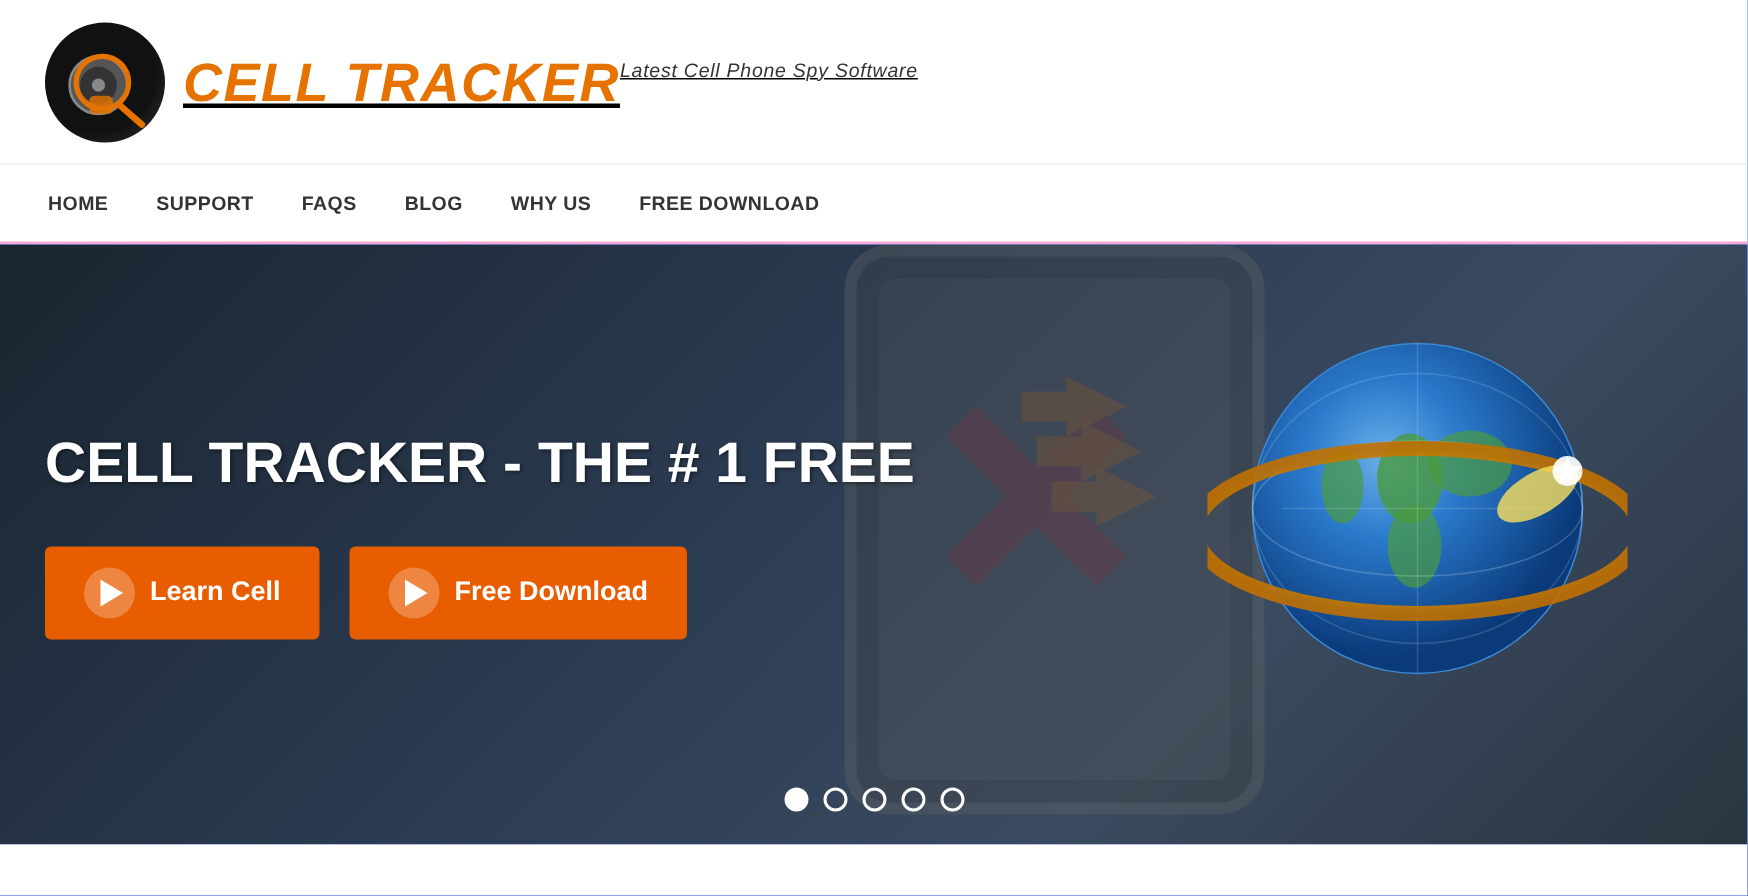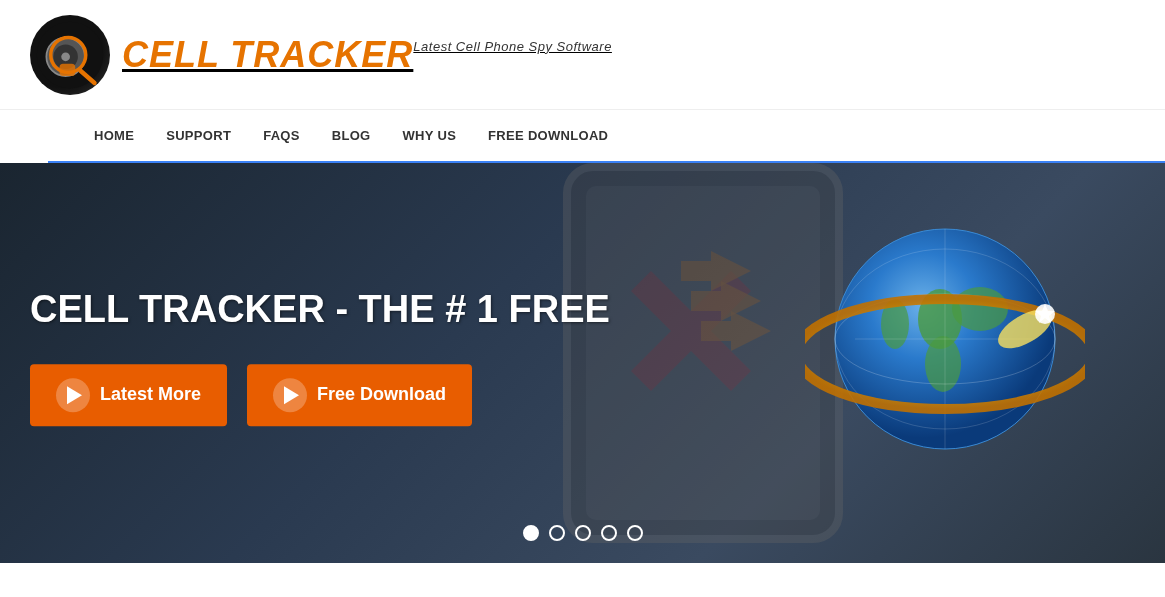--- a/index.html
+++ b/index.html
@@ -52,23 +52,22 @@
       font-size: 13px;
       color: #333;
       font-style: italic;
       letter-spacing: 0.5px;
       margin-top: 4px;
     }
 
     
     .nav {
       background: #fff;
-      border-bottom: 2px solid #3b82f6;
-      padding: 0 30px;
-      margin-left: 48px;
+      border-bottom: 2px solid #f9a8d4;
+      padding: 0 16px;
     }
     .nav ul {
       list-style: none;
       display: flex;
       align-items: center;
       gap: 0;
     }
     .nav ul li a {
       display: block;
       padding: 18px 16px;
@@ -322,21 +321,21 @@
   </div>
 
   <div class="hero-content">
     <h1 class="hero-headline">
       <span>CELL TRACKER - THE # 1 FREE</span><br>
     </h1>
 
     <div class="hero-buttons">
       <a href="#" class="hero-btn">
         <span class="btn-play-icon"></span>
-        <span>Latest More</span>
+        <span>Learn Cell</span>
       </a>
       <a href="#" class="hero-btn">
         <span class="btn-play-icon"></span>
         <span>Free Download</span>
       </a>
     </div>
   </div>
 
   <div class="hero-dots" id="hero-dots-container">
       <div class="dot active"></div>

